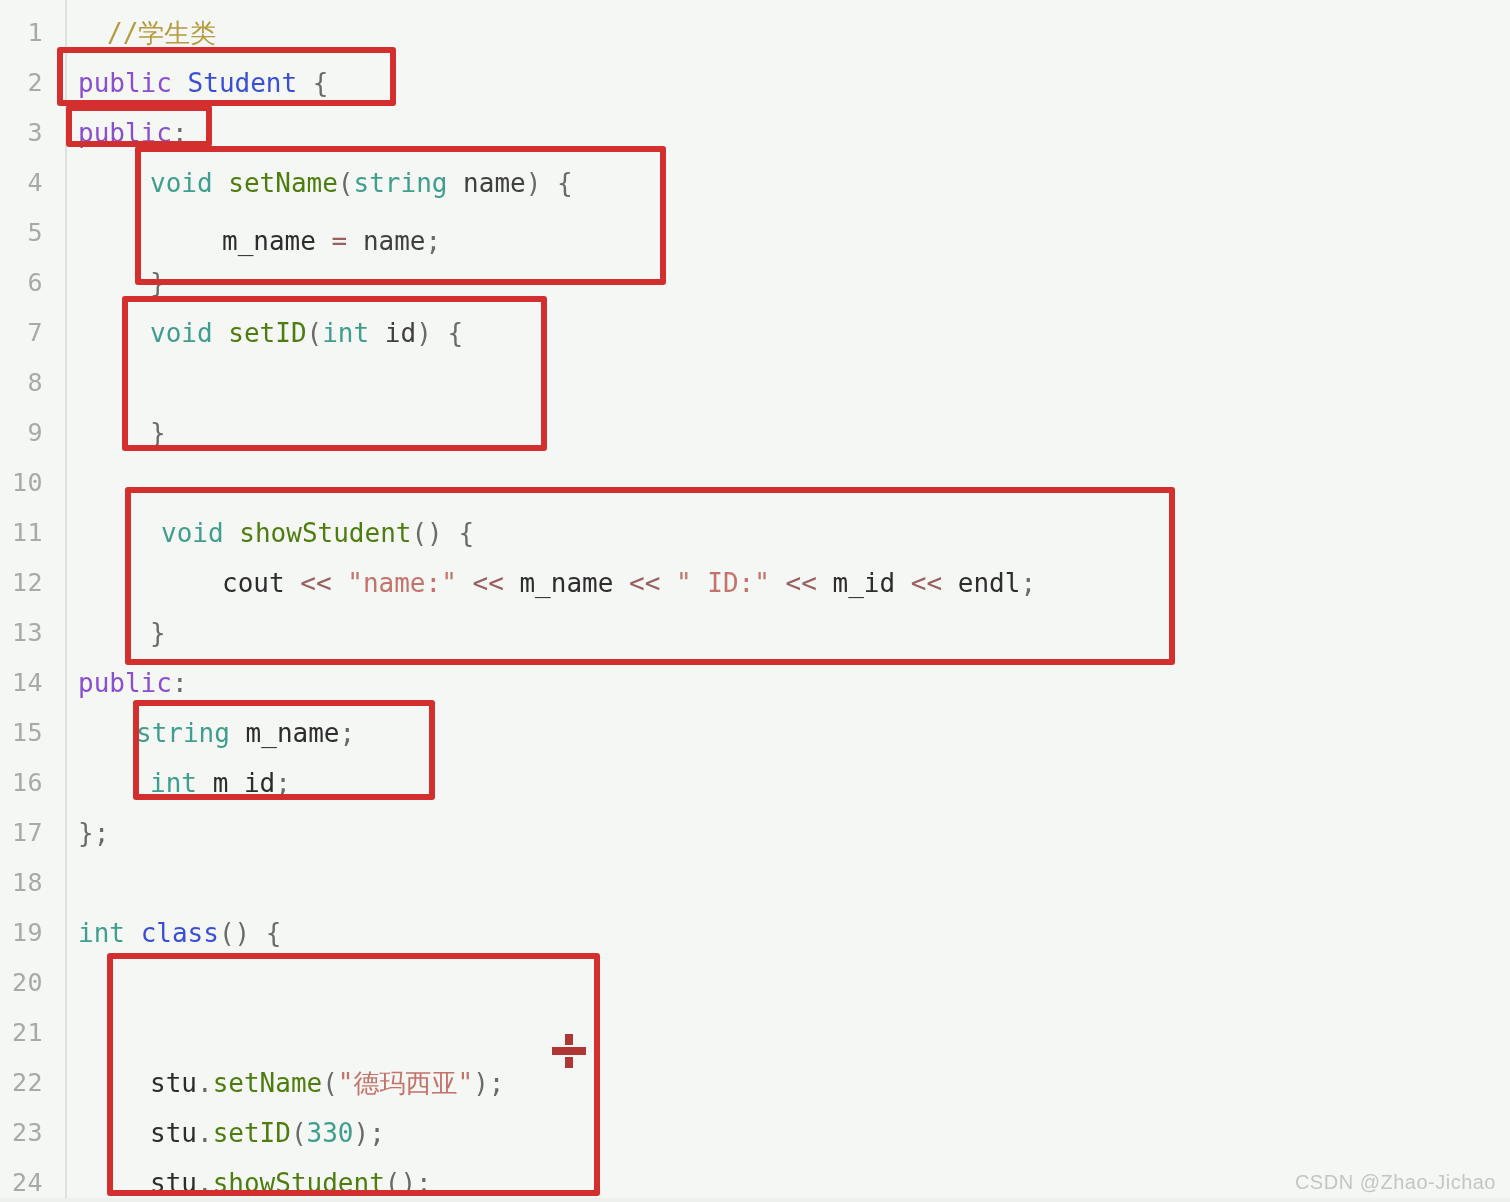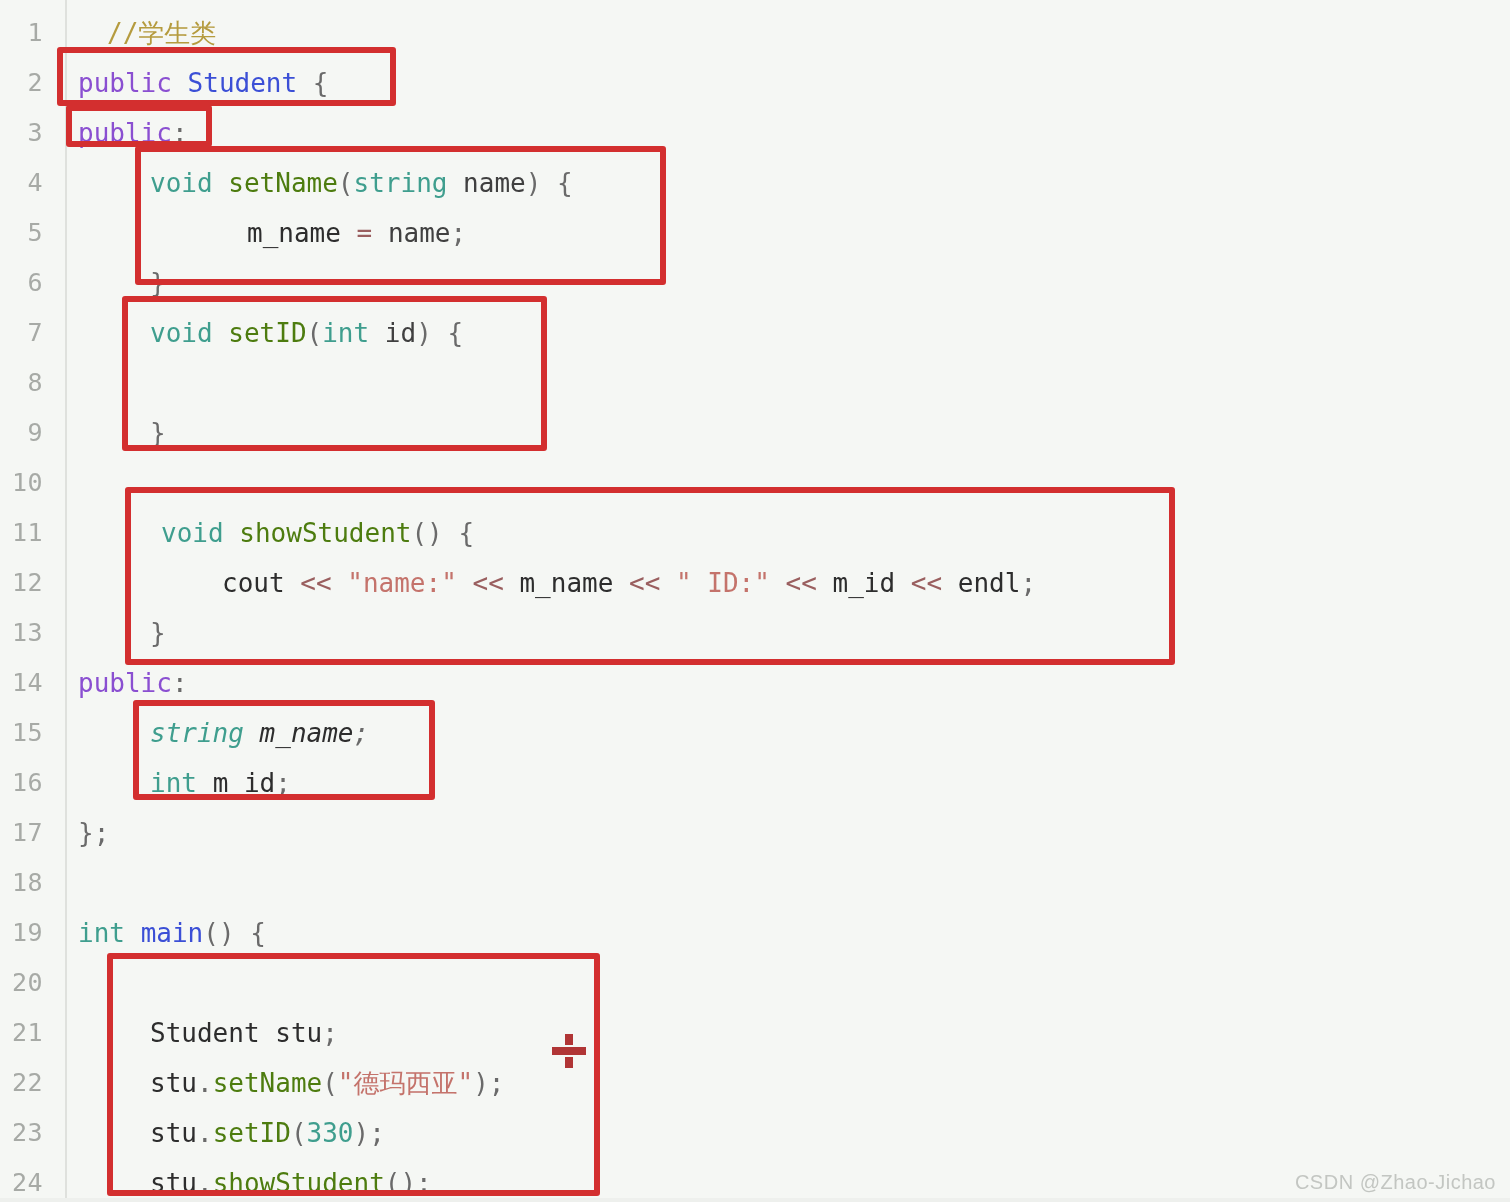--- a/index.html
+++ b/index.html
@@ -157,36 +157,35 @@
       <div class="gutter-num" style="top: 1058px;">22</div>
       <div class="gutter-num" style="top: 1108px;">23</div>
       <div class="gutter-num" style="top: 1158px;">24</div>
     </div>
 
   <div class="code-area">
       <div class="code-line" style="top: 8px; left: 9px; margin-left: 29px;"><span class="tk-comment">//学生类</span></div>
       <div class="code-line" style="top: 58px; left: 9px;"><span class="tk-kw">public </span><span class="tk-cls">Student</span><span class="tk-punct"> {</span></div>
       <div class="code-line" style="top: 108px; left: 9px;"><span class="tk-kw">public</span><span class="tk-punct">:</span></div>
       <div class="code-line" style="top: 158px; left: 81px;"><span class="tk-type">void </span><span class="tk-plain">setName</span><span class="tk-punct">(</span><span class="tk-type">string </span><span class="tk-param">name</span><span class="tk-punct">) {</span></div>
-      <div class="code-line" style="top: 208px; left: 153px; margin-left: 25px;"><span class="tk-var">m_name </span><span class="tk-op">=</span><span class="tk-plain"> </span><span class="tk-param">name</span><span class="tk-punct">;</span></div>
+      <div class="code-line" style="top: 216px; left: 153px;"><span class="tk-var">m_name </span><span class="tk-op">=</span><span class="tk-plain"> </span><span class="tk-param">name</span><span class="tk-punct">;</span></div>
       <div class="code-line" style="top: 258px; left: 81px;"><span class="tk-punct">}</span></div>
       <div class="code-line" style="top: 308px; left: 81px;"><span class="tk-type">void </span><span class="tk-plain">setID</span><span class="tk-punct">(</span><span class="tk-type">int </span><span class="tk-param">id</span><span class="tk-punct">) {</span></div>
       <div class="code-line" style="top: 408px; left: 81px;"><span class="tk-punct">}</span></div>
       <div class="code-line" style="top: 458px; left: 9px;"></div>
       <div class="code-line" style="top: 508px; left: 92px;"><span class="tk-type">void </span><span class="tk-plain">showStudent</span><span class="tk-punct">() {</span></div>
       <div class="code-line" style="top: 558px; left: 153px;"><span class="tk-var">cout </span><span class="tk-op">&lt;&lt;</span><span class="tk-plain"> </span><span class="tk-str">"name:"</span><span class="tk-plain"> </span><span class="tk-op">&lt;&lt;</span><span class="tk-var"> m_name </span><span class="tk-op">&lt;&lt;</span><span class="tk-plain"> </span><span class="tk-str">" ID:"</span><span class="tk-plain"> </span><span class="tk-op">&lt;&lt;</span><span class="tk-var"> m_id </span><span class="tk-op">&lt;&lt;</span><span class="tk-var"> endl</span><span class="tk-punct">;</span></div>
       <div class="code-line" style="top: 608px; left: 81px;"><span class="tk-punct">}</span></div>
       <div class="code-line" style="top: 658px; left: 9px;"><span class="tk-kw">public</span><span class="tk-punct">:</span></div>
-      <div class="code-line" style="top: 708px; left: 81px; font-style: italic;"><span class="tk-type">string </span><span class="tk-var">m_name</span><span class="tk-punct">;</span></div>
+      <div class="code-line" style="top: 708px; left: 67px;"><span class="tk-type">string </span><span class="tk-var">m_name</span><span class="tk-punct">;</span></div>
       <div class="code-line" style="top: 758px; left: 81px;"><span class="tk-type">int </span><span class="tk-var">m_id</span><span class="tk-punct">;</span></div>
       <div class="code-line" style="top: 808px; left: 9px;"><span class="tk-punct">};</span></div>
       <div class="code-line" style="top: 858px; left: 9px;"></div>
-      <div class="code-line" style="top: 908px; left: 9px;"><span class="tk-type">int </span><span class="tk-cls">main</span><span class="tk-punct">() {</span></div>
+      <div class="code-line" style="top: 908px; left: 9px;"><span class="tk-type">int </span><span class="tk-cls">class</span><span class="tk-punct">() {</span></div>
       <div class="code-line" style="top: 958px; left: 9px;"></div>
-      <div class="code-line" style="top: 1008px; left: 81px;"><span class="tk-var">Student stu</span><span class="tk-punct">;</span></div>
       <div class="code-line" style="top: 1058px; left: 81px;"><span class="tk-var">stu</span><span class="tk-punct">.</span><span class="tk-plain">setName</span><span class="tk-punct">(</span><span class="tk-str">"德玛西亚"</span><span class="tk-punct">);</span></div>
       <div class="code-line" style="top: 1108px; left: 81px;"><span class="tk-var">stu</span><span class="tk-punct">.</span><span class="tk-plain">setID</span><span class="tk-punct">(</span><span class="tk-num">330</span><span class="tk-punct">);</span></div>
       <div class="code-line" style="top: 1158px; left: 81px;"><span class="tk-var">stu</span><span class="tk-punct">.</span><span class="tk-plain">showStudent</span><span class="tk-punct">();</span></div>
     </div>
 
   <div class="anno-layer">
       <div class="anno-box" style="left: 57px; top: 47px; width: 339px; height: 59px; border-color: rgb(211, 47, 47);"></div>
       <div class="anno-box" style="left: 66px; top: 105px; width: 146px; height: 42px; border-color: rgb(211, 47, 47);"></div>
       <div class="anno-box" style="left: 135px; top: 146px; width: 531px; height: 139px; border-color: rgb(211, 47, 47);"></div>
       <div class="anno-box" style="left: 122px; top: 296px; width: 425px; height: 155px; border-color: rgb(211, 47, 47);"></div>

